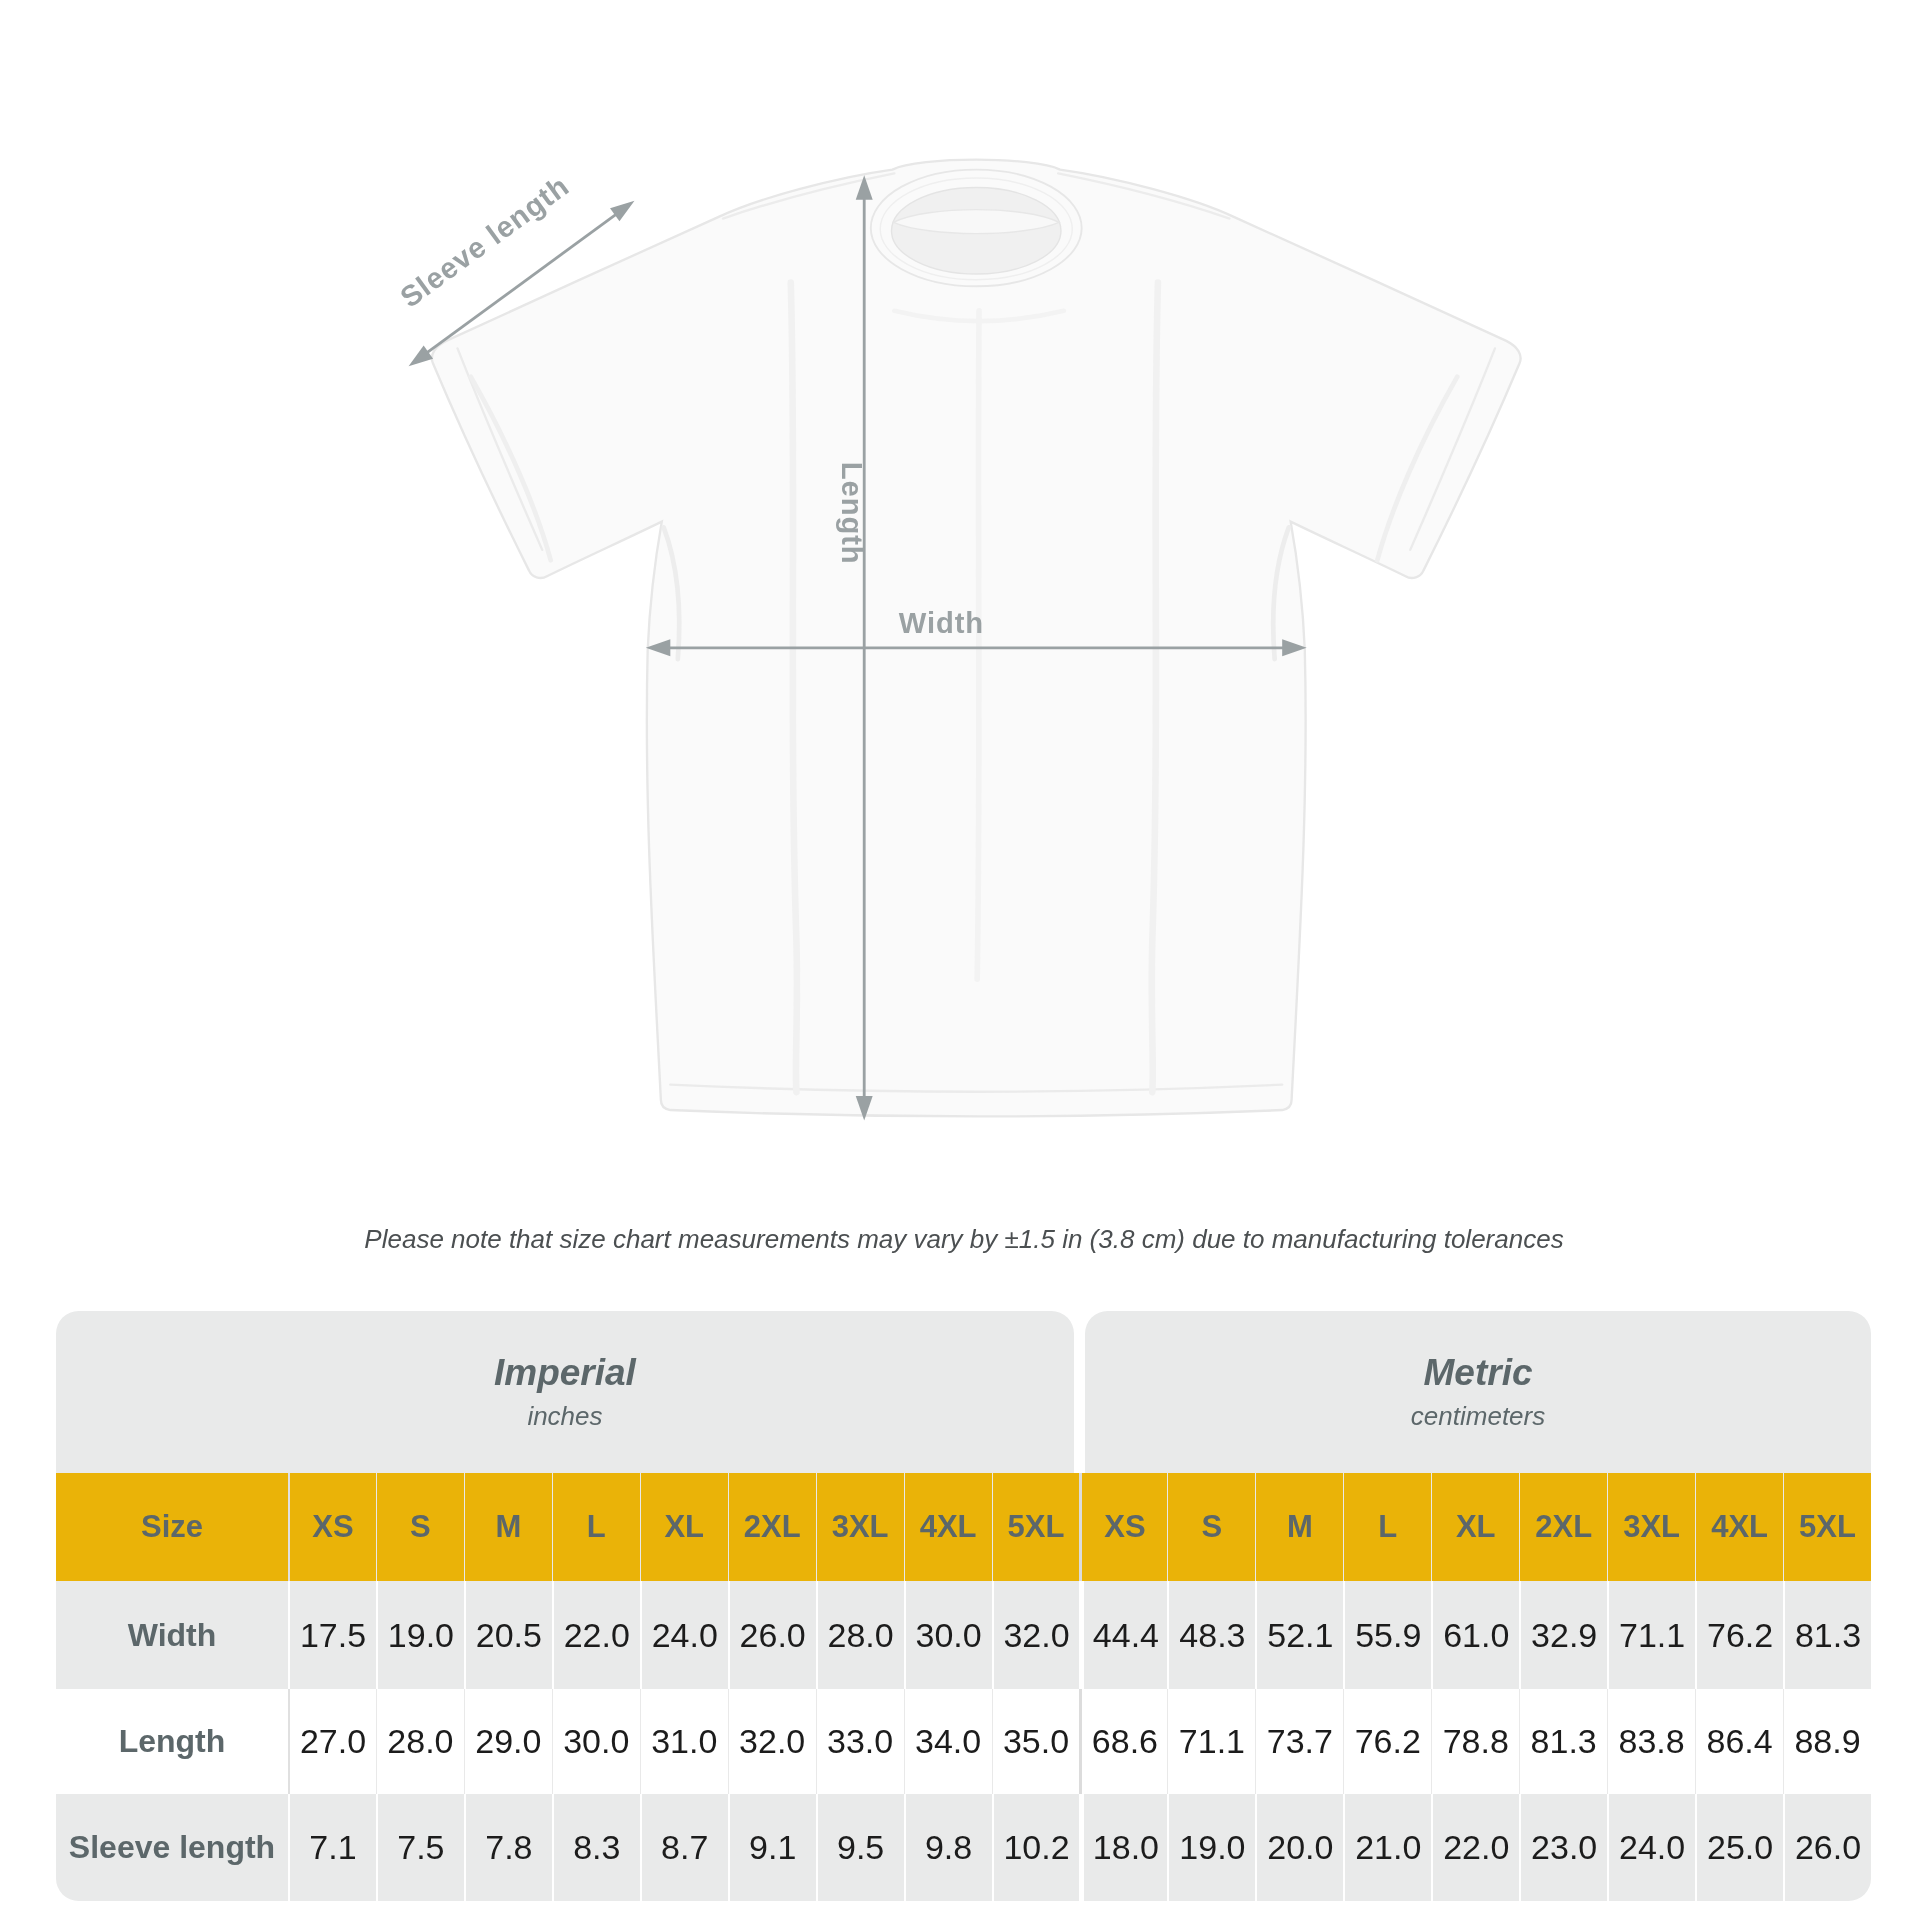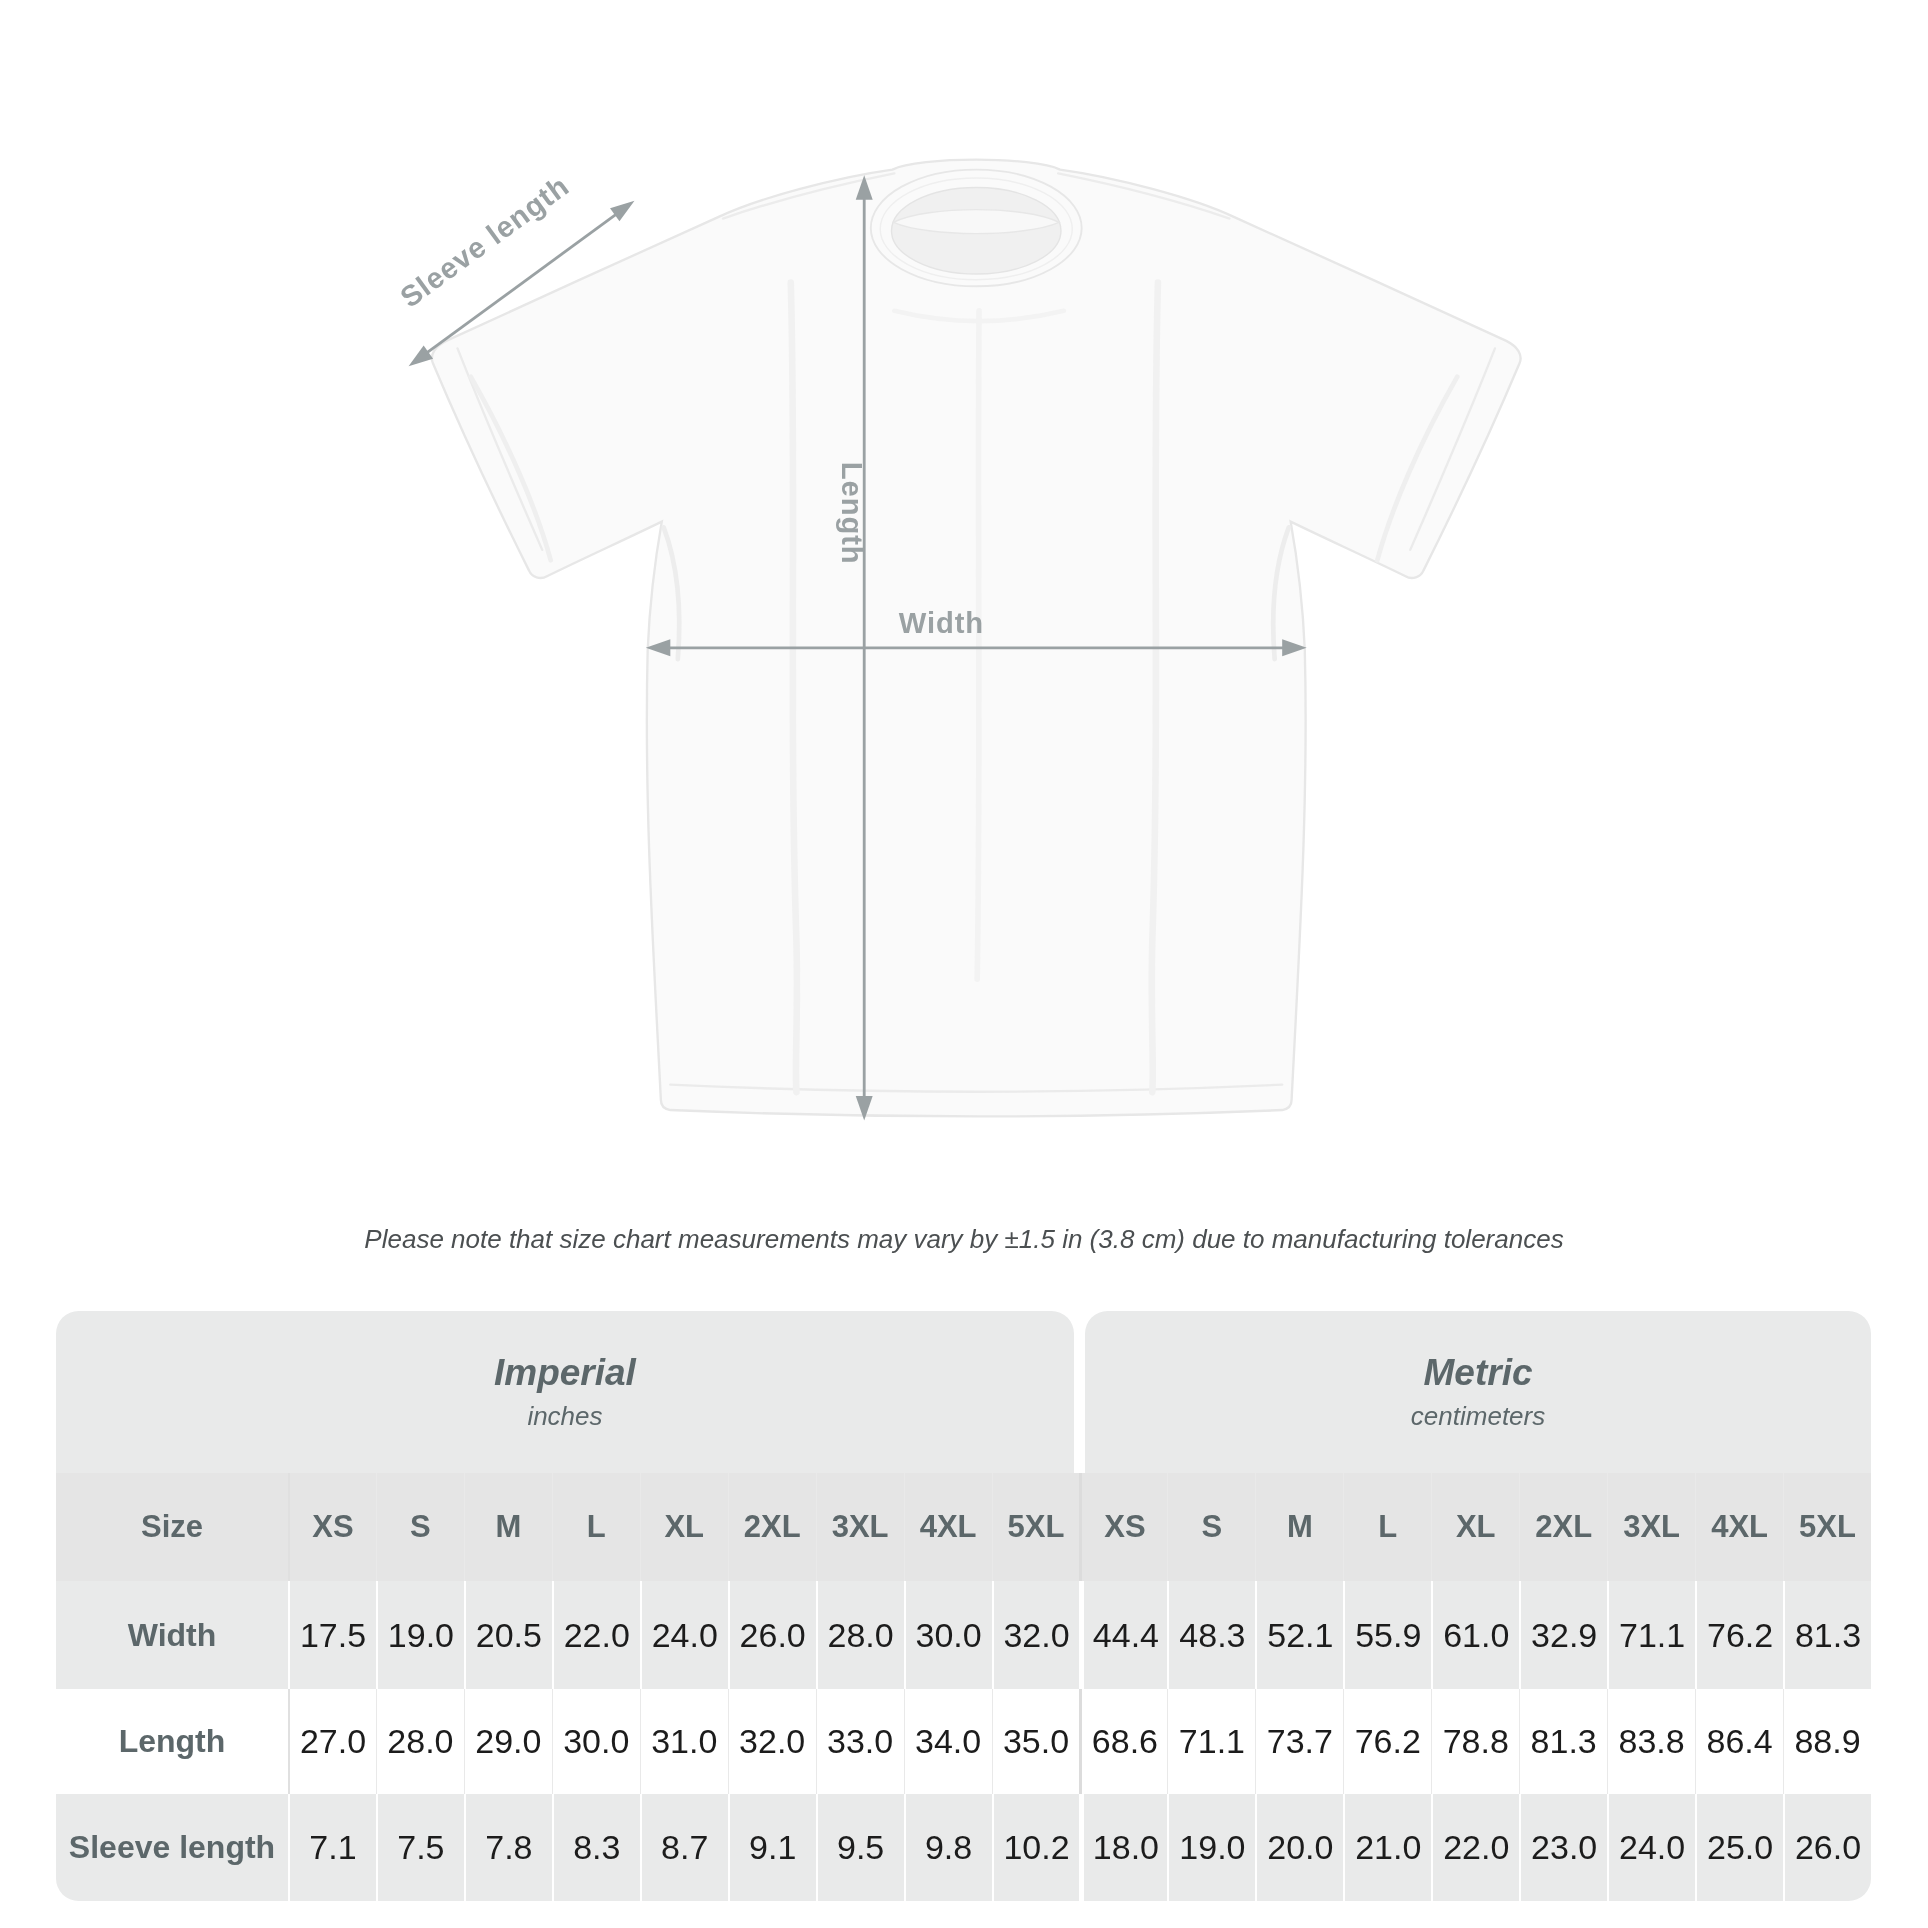--- a/index.html
+++ b/index.html
@@ -13,21 +13,21 @@
   
   .chart-title{position:absolute;top:1162px;left:0;width:100%;text-align:center;
     font-size:43px;font-weight:bold;color:#2e3133;letter-spacing:0.5px;}
   .chart-subtitle{position:absolute;top:1224px;left:0;width:100%;text-align:center;
     font-size:26px;font-style:italic;color:#4b4f51;}
 
   
   .size-table{position:absolute;left:56px;top:1311px;width:1815px;}
   .trow{display:grid;grid-template-columns:232px repeat(18,1fr);}
   .trow.band{height:162px;background:#fff;}
-  .trow.r-size{height:108px;background:#e5e5e5;}
+  .trow.r-size{height:108px;background:#eab308;}
   .trow.r-width{height:108px;background:#e9eaea;}
   .trow.r-length{height:105px;background:#fff;}
   .trow.r-sleeve{height:107px;background:#e9eaea;border-radius:0 0 22.6px 22.6px;overflow:hidden;}
 
   .band-seg{background:#e9eaea;border-radius:22.6px 22.6px 0 0;display:flex;flex-direction:column;
     align-items:center;justify-content:center;gap:7.5px;}
   .band-seg.imp{grid-column:1/11;margin-right:5.6px;}
   .band-seg.met{grid-column:11/20;margin-left:5.6px;align-items:center;}
   .band-name{font-size:37px;font-weight:bold;font-style:italic;color:#5c676a;}
   .band-unit{font-size:26px;font-style:italic;color:#5c676a;}

